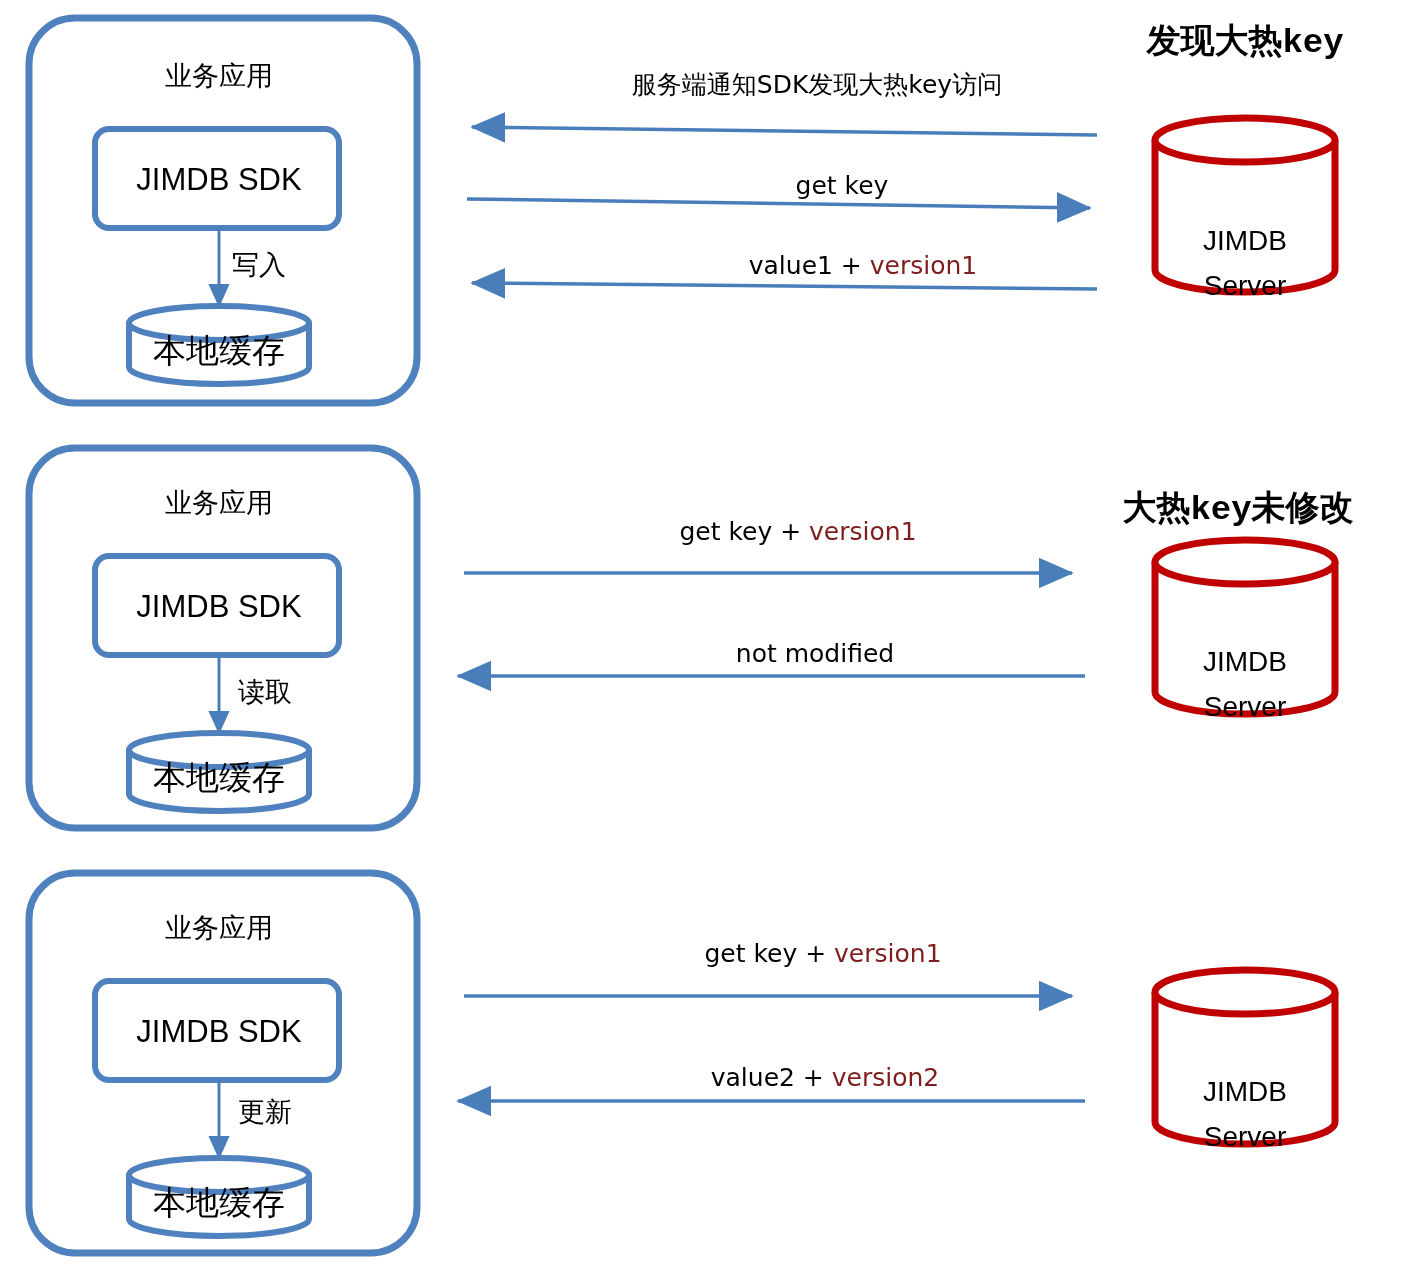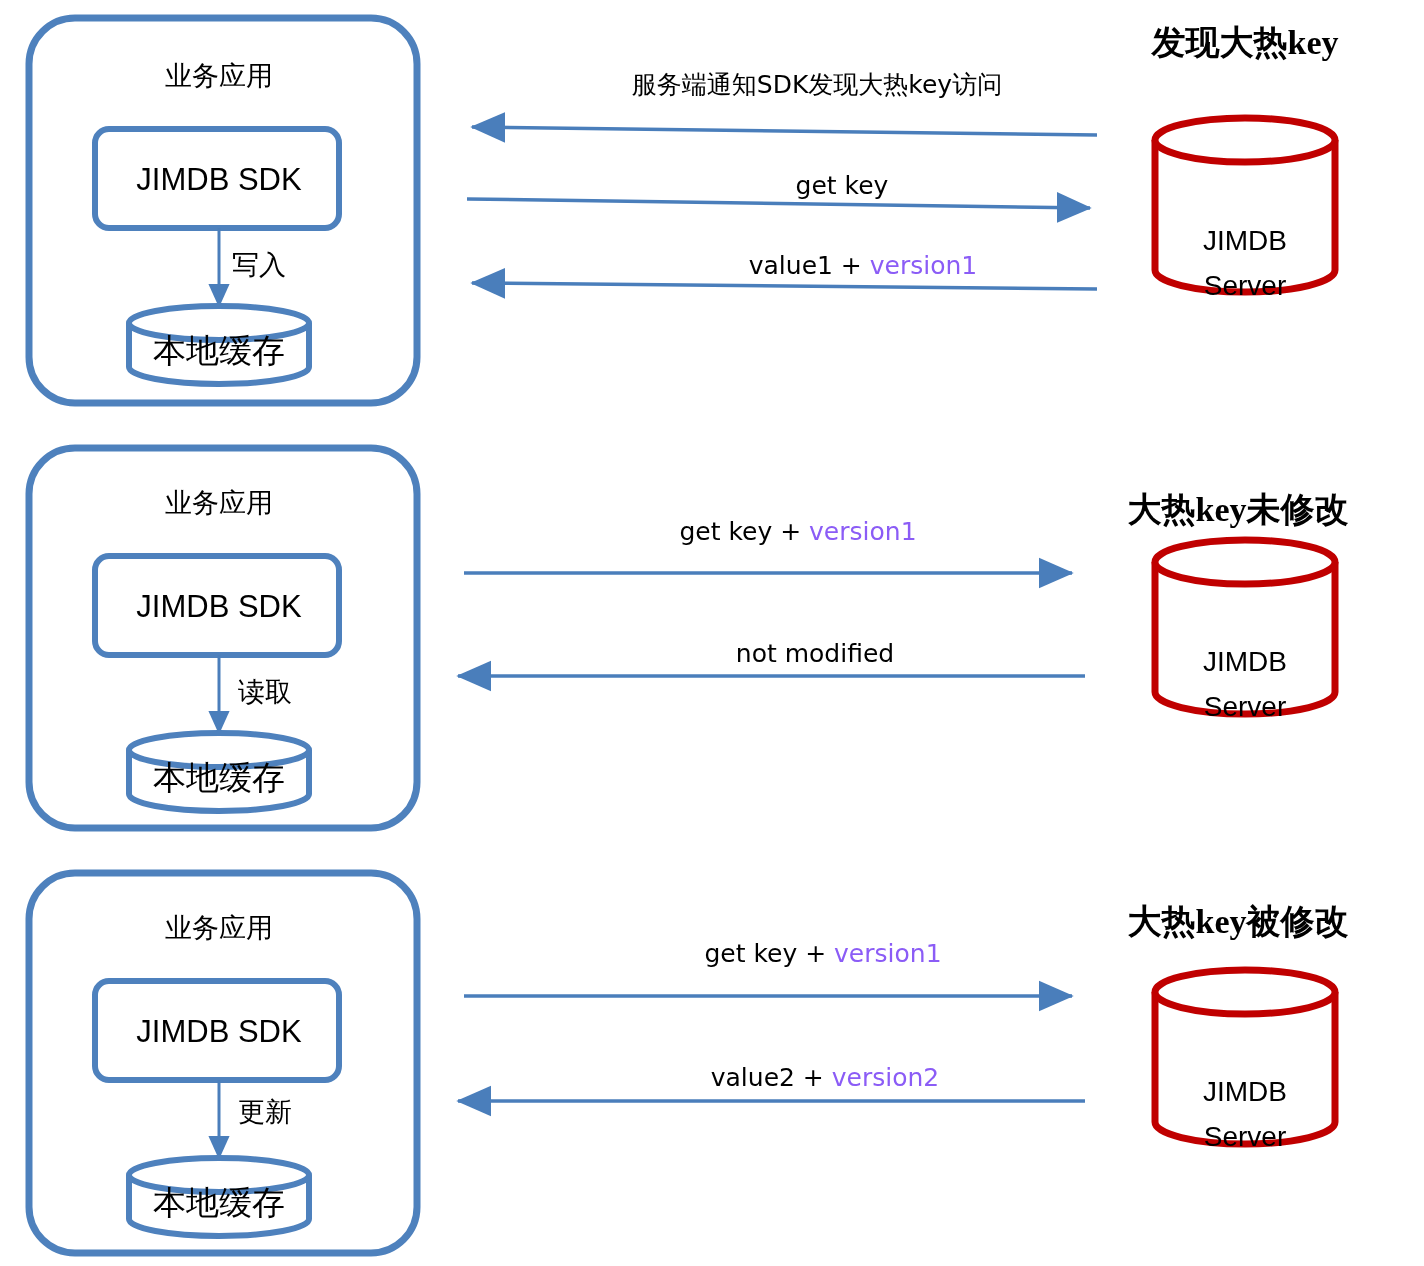--- a/index.html
+++ b/index.html
@@ -49,26 +49,26 @@
   .flow-label {
     font-size: 27px;
     font-family: "DejaVu Sans", "Liberation Sans", sans-serif;
   }
   .msg-label {
     font-size: 25px;
     font-family: "DejaVu Sans", "Liberation Sans", sans-serif;
     margin-left: 35px;
   }
   .msg-label .red {
-    color: #8b5cf6;
+    color: #7f1d1d;
   }
   .server-title {
     font-size: 34px;
     font-weight: bold;
-    font-family: Liberation Serif, serif;
+    font-family: Liberation Mono, monospace;
   }
   .server-name {
     font-size: 28px;
     font-family: "Liberation Sans", "DejaVu Sans", sans-serif;
     text-align: center;
     margin-top: 44px;
   }
   .center {
     transform: translateX(-50%);
   }
@@ -197,21 +197,20 @@
     <span>get key + </span><span class="red">version1</span>
   </div>
   <div class="txt msg-label center" style="left:780px; top:641px;">
     <span>not modified</span><span class="red"></span>
   </div>
 
   <div class="txt app-title center" style="left:219px; top:914px;">业务应用</div>
   <div class="txt sdk-label center" style="left:219px; top:1016px;">JIMDB SDK</div>
   <div class="txt flow-label" style="left:238px; top:1098px;">更新</div>
   <div class="txt cache-label center" style="left:219px; top:1186px;">本地缓存</div>
-  <div class="txt server-title center" style="left:1238px; top:905px;">大热key被修改</div>
   <div class="txt server-name center" style="left:1245px; top:1034px;">JIMDB</div>
   <div class="txt server-name center" style="left:1245px; top:1079px;">Server</div>
 
   <div class="txt msg-label center" style="left:788px; top:941px;">
     <span>get key + </span><span class="red">version1</span>
   </div>
   <div class="txt msg-label center" style="left:790px; top:1065px;">
     <span>value2 + </span><span class="red">version2</span>
   </div>
 

